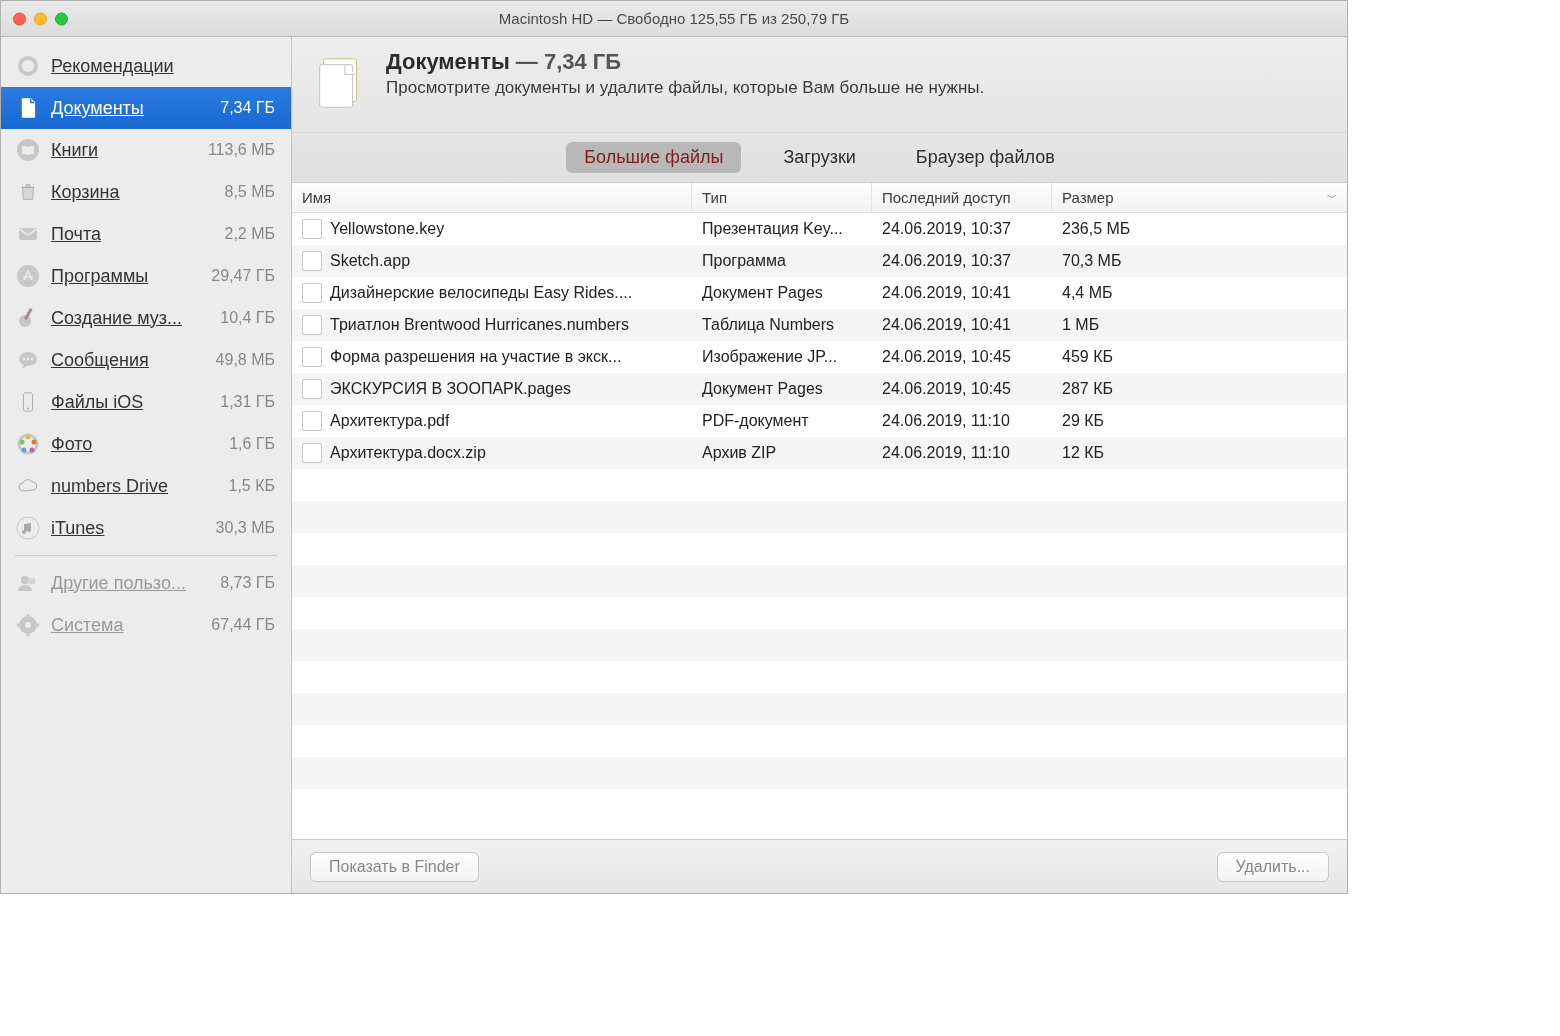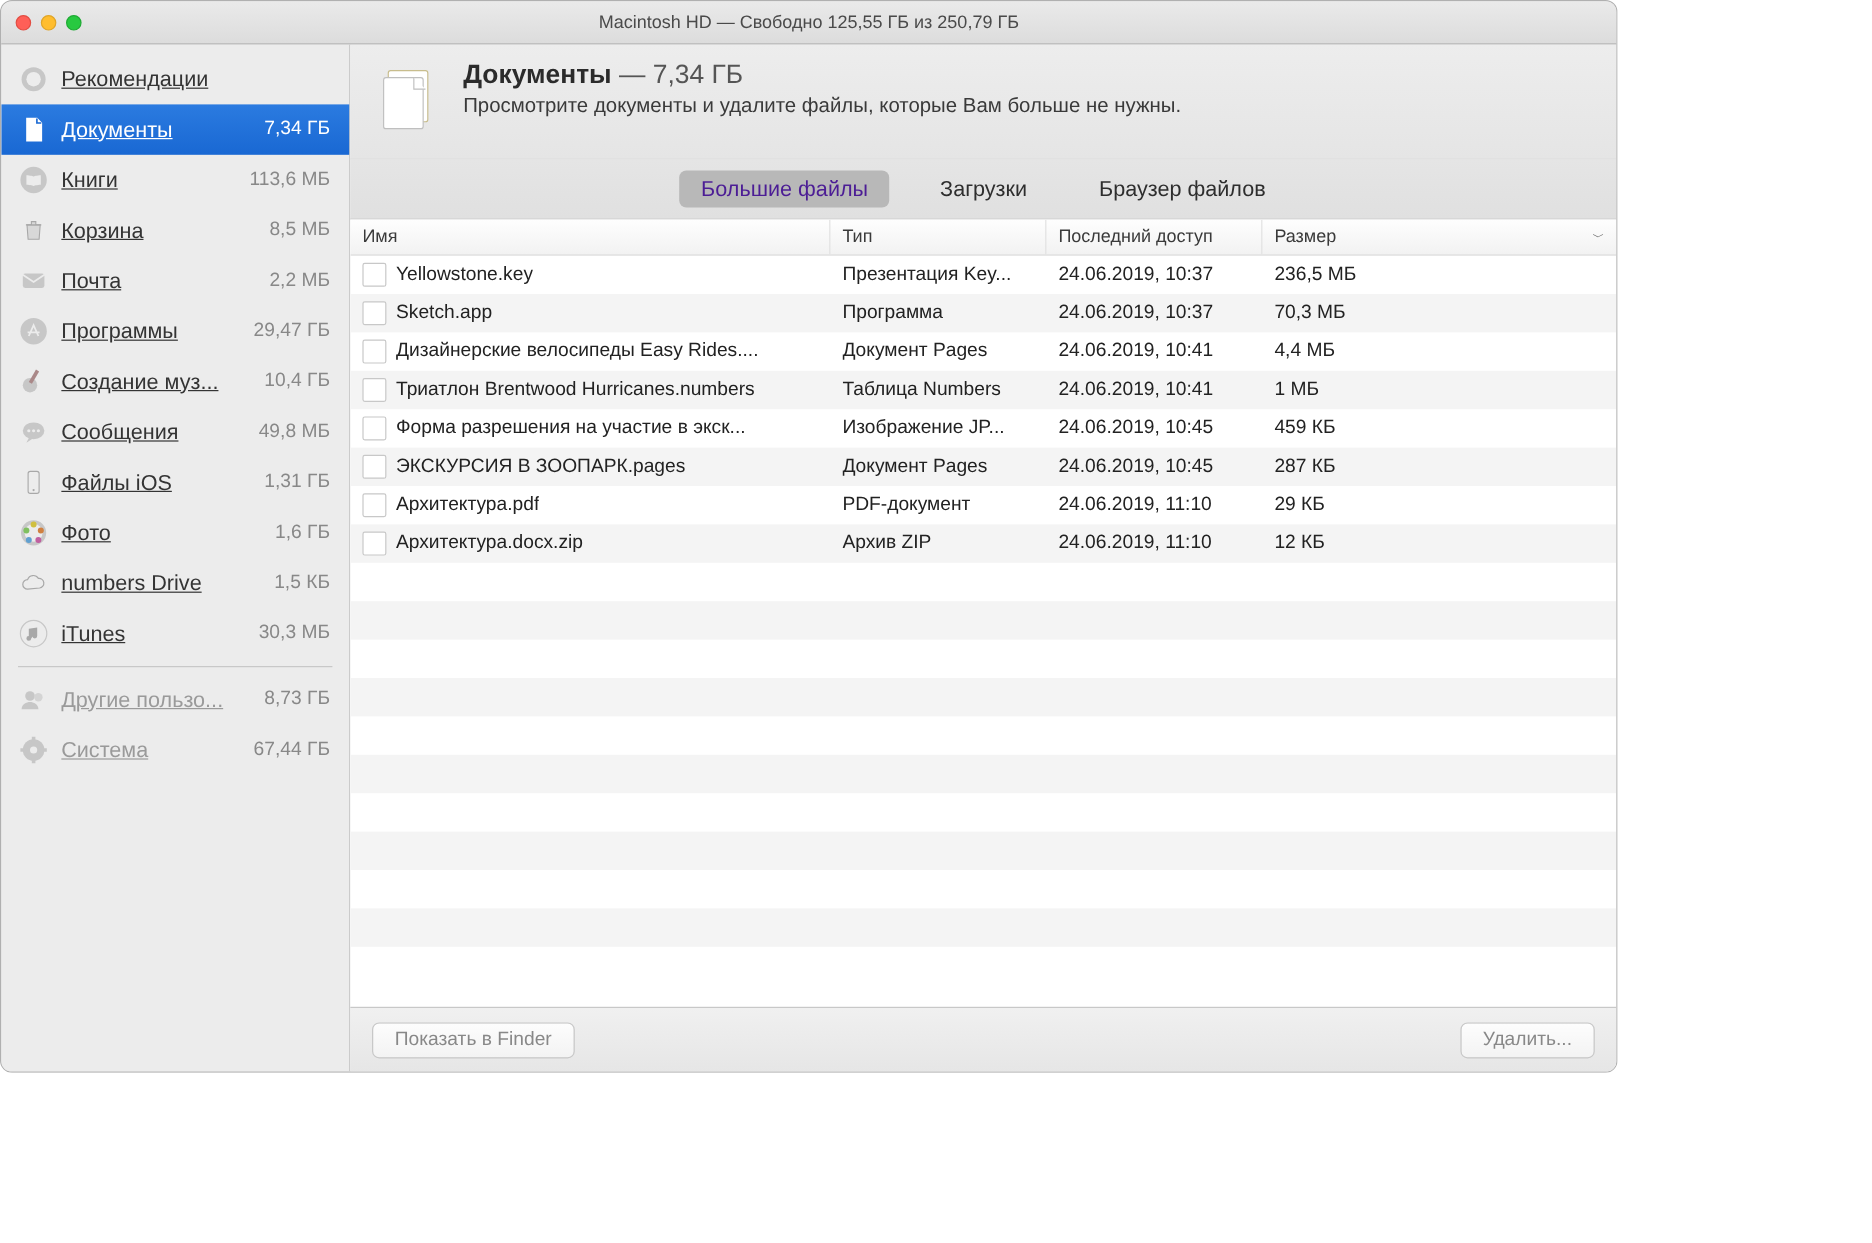--- a/index.html
+++ b/index.html
@@ -7,21 +7,21 @@
     font-family: -apple-system, "Helvetica Neue", Arial, sans-serif;
     background: #fff;
     width: 1348px;
     height: 894px;
     overflow: hidden;
   }
   .window {
     width: 1348px;
     height: 894px;
     background: #ececec;
-    border-radius: 10px;
+    border-radius: 0;
     border: 1px solid #b0b0b0;
     overflow: hidden;
     display: flex;
     flex-direction: column;
   }
   .titlebar {
     height: 36px;
     background: linear-gradient(#eaeaea, #dcdcdc);
     border-bottom: 1px solid #b6b6b6;
     display: flex;
@@ -125,21 +125,21 @@
     height: 62px;
     margin-right: 14px;
     margin-top: 4px;
   }
   .header-text h1 {
     font-size: 22px;
     font-weight: 600;
     color: #2b2b2b;
   }
   .header-text h1 .sub {
-    font-weight: 400;
+    font-weight: 700;
     color: #555;
   }
   .header-text p {
     font-size: 17px;
     color: #3a3a3a;
     margin-top: 3px;
   }
   .tabs {
     height: 50px;
     display: flex;
@@ -151,21 +151,21 @@
   }
   .tab {
     font-size: 18px;
     color: #2e2e2e;
     padding: 5px 18px;
     border-radius: 6px;
     cursor: default;
   }
   .tab.active {
     background: #b8b8b8;
-    color: #4c1d95;
+    color: #7f1d1d;
   }
   .table {
     flex: 1;
     background: #fff;
     display: flex;
     flex-direction: column;
     overflow: hidden;
   }
   .thead {
     height: 30px;

